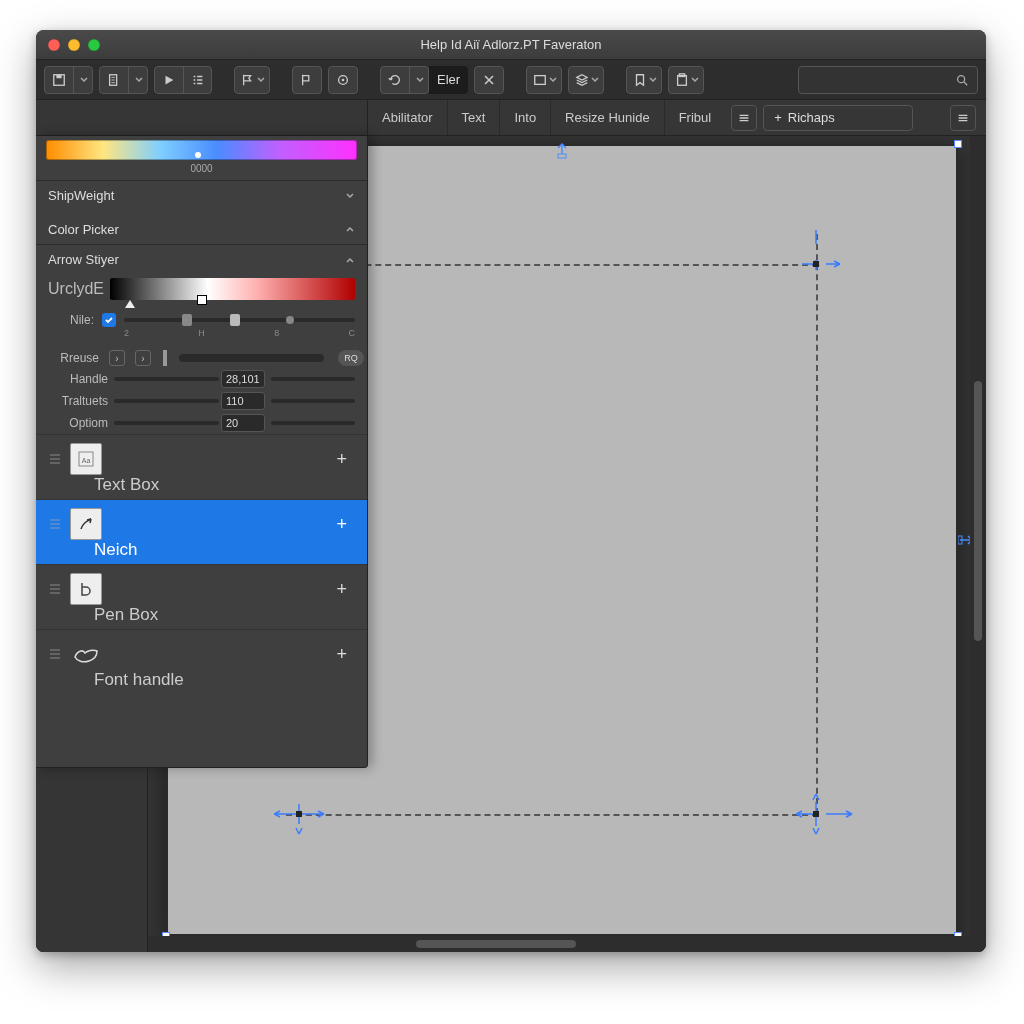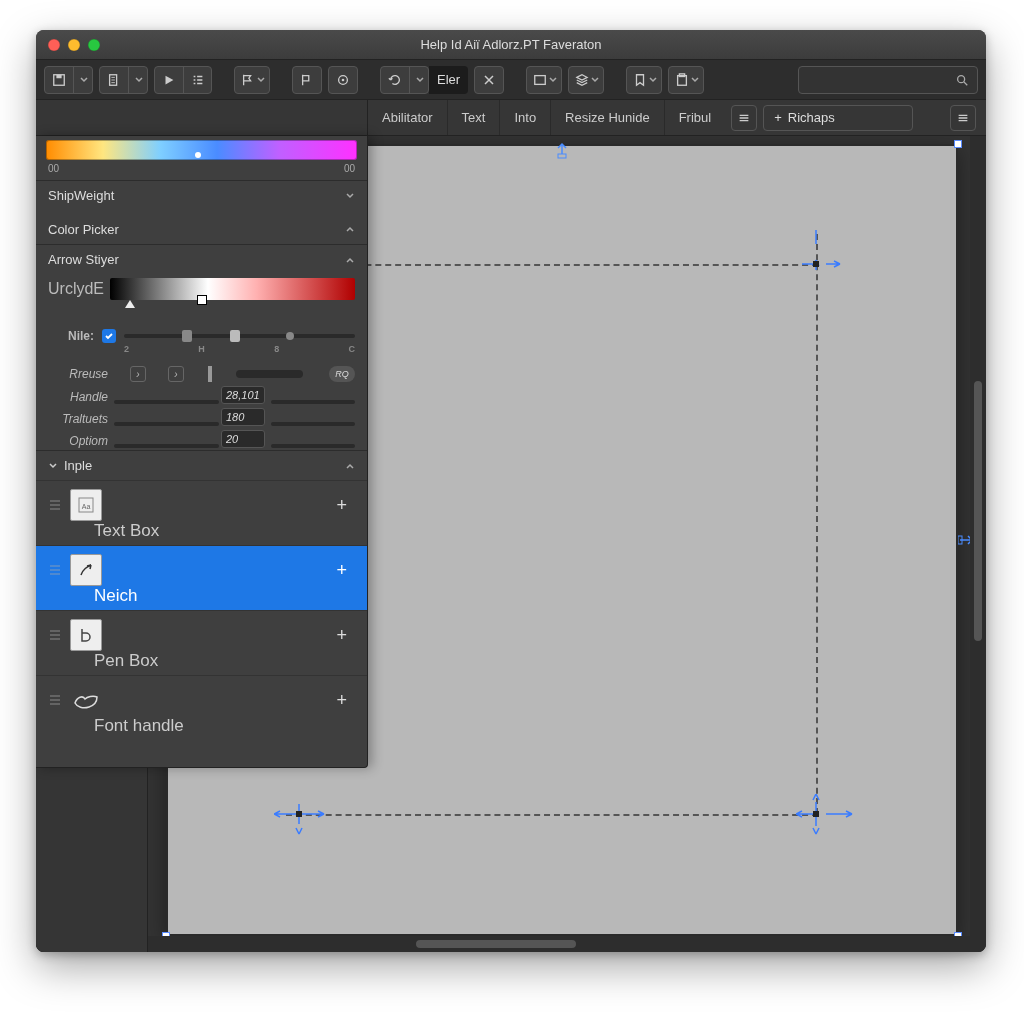--- a/index.html
+++ b/index.html
@@ -49,40 +49,40 @@
   .tabright { margin-left:6px; display:flex; align-items:center; gap:6px; }
   .iconbtn { width:26px; height:26px; border:1px solid #555; border-radius:4px; display:flex; align-items:center; justify-content:center; color:#ccc; cursor:pointer; }
   .richaps { height:26px; border:1px solid #555; border-radius:4px; display:flex; align-items:center; gap:6px; padding:0 10px; color:#ddd; font-size:13px; width:150px; }
   .morebtn { margin-left:auto; margin-right:10px; }
   
   .main { flex:1 1 0; display:flex; position:relative; background:var(--bg-dark); }
   .sidebar { width:332px; background:var(--bg-panel); display:flex; flex-direction:column; position:absolute; left:0; top:0; height:632px; z-index:5; box-shadow:4px 0 12px rgba(0,0,0,.3); border-right:1px solid #222; border-bottom:1px solid #222; border-bottom-right-radius:4px; }
   .spectrum { height:40px; margin:4px 10px 0; position:relative; }
   .spectrum .bar { height:20px; border-radius:3px; background:linear-gradient(90deg,#ff8c00,#ffe680,#7fcfff,#4a8cff 55%,#c060ff 75%,#ff30ff); box-shadow:inset 0 0 0 1px rgba(0,0,0,.3); }
   .spectrum .tick { position:absolute; top:12px; width:6px; height:6px; background:#fff; border-radius:50%; }
-  .spectrum .vals { display:flex; justify-content:space-between; font-size:10px; color:#aaa; margin-top:3px; padding:0 2px; }
+  .spectrum .vals { display:flex; justify-content:center; font-size:10px; color:#aaa; margin-top:3px; padding:0 2px; }
   .sec-head { height:30px; display:flex; align-items:center; justify-content:space-between; padding:0 12px; font-size:13px; color:#ddd; border-top:1px solid #2c2c2c; cursor:pointer; }
   .sec-head.first { border-top:none; margin-top:4px; }
   .gradrow { display:flex; align-items:center; padding:4px 12px 2px; gap:8px; }
   .gradrow .lbl { font-size:16px; color:#bbb; width:54px; text-align:right; }
   .gradbox { flex:1; height:22px; position:relative; background:linear-gradient(90deg,#000,#fff 40%,#ffb0b0 60%,#b00000); border-radius:2px; }
   .gradbox .stop { position:absolute; bottom:-8px; width:0; height:0; border-left:5px solid transparent; border-right:5px solid transparent; border-bottom:8px solid #eee; }
   .gradbox .stop.sq { border:none; width:8px; height:8px; background:#fff; bottom:-4px; box-shadow:0 0 0 1px #000; }
   .sliderrow { display:flex; align-items:center; padding:2px 12px; gap:8px; height:24px; }
   .sliderrow .lbl { font-size:12px; color:#bbb; width:46px; text-align:right; }
   .chk { width:14px; height:14px; background:#1e78e6; border-radius:3px; display:flex; align-items:center; justify-content:center; }
   .track { flex:1; height:4px; background:#2a2a2a; border-radius:2px; position:relative; }
   .thumb { position:absolute; top:-4px; width:10px; height:12px; background:#888; border-radius:2px; }
   .ticks { position:absolute; left:0; right:0; top:10px; display:flex; justify-content:space-between; font-size:9px; color:#888; }
-  .reuseRow { display:flex; align-items:center; padding:4px 12px 2px; gap:22px;font-style:italic; }
+  .reuseRow { display:flex; align-items:center; padding:4px 3px 2px; gap:10px; }
   .reuseRow .lbl { font-size:12px; color:#bbb; width:60px; text-align:right; }
   .miniBtn { width:16px; height:16px; border:1px solid #666; border-radius:3px; display:flex; align-items:center; justify-content:center; color:#bbb; font-size:10px; }
   .reuseTrack { flex:1; height:8px; background:#2a2a2a; border-radius:4px; position:relative; }
   .pill { margin-left:4px; width:26px; height:16px; background:#555; border-radius:8px; font-size:9px; color:#ddd; display:flex; align-items:center; justify-content:center; }
-  .proprow { display:flex; align-items:flex-end; padding:2px 12px; gap:2px; height:22px;font-style:italic; }
+  .proprow { display:flex; align-items:center; padding:2px 12px; gap:2px; height:22px; }
   .proprow .lbl { font-size:12px; color:#bbb; width:60px; text-align:right; }
   .proprow .valbox { width:44px; height:18px; background:#2a2a2a; border:1px solid #555; border-radius:3px; font-size:11px; color:#ddd; display:flex; align-items:center; padding:0 4px; }
   .proprow .ptrack { flex:1; height:4px; background:#2a2a2a; border-radius:2px; margin-left:4px; }
   .proprow:nth-of-type(1) .ptrack::before { content:""; display:block; height:100%; width:30%; background:#5a6cff; border-radius:2px; }
   .inple-head { height:30px; display:flex; align-items:center; gap:6px; padding:0 12px; border-top:1px solid #2c2c2c; color:#ddd; font-size:13px; }
   .layers { flex:1; overflow:hidden; }
   .layer { display:flex; flex-direction:column; border-top:1px solid #333; padding:6px 0 4px; position:relative; }
   .layer .row { display:flex; align-items:center; padding:0 10px; height:36px; }
   .grip { width:18px; display:flex; flex-direction:column; gap:2px; align-items:center; opacity:.35; }
   .grip span { width:10px; height:2px; background:#aaa; }
@@ -344,21 +344,21 @@
       </div>
 
       <div class="gradrow">
         <div class="lbl">UrclydE</div>
         <div class="gradbox">
           <div class="stop" style="left:6%;"></div>
           <div class="stop sq" style="left:36%;"></div>
         </div>
       </div>
 
-      <div class="sliderrow" style="margin-top:22px;font-weight:bold;">
+      <div class="sliderrow" style="margin-top:6px;">
         <div class="lbl">Nile:</div>
         <div class="chk">
             <svg width="10" height="10" viewBox="0 0 10 10">
               <path d="M2 5l2 2 4-4" fill="none" stroke="#fff" stroke-width="1.8"></path>
             </svg>
           </div>
         <div class="track">
           <div class="thumb" style="left:25%;"></div>
           <div class="thumb" style="left:46%;background:#bbb;"></div>
           <div class="thumb" style="left:70%;width:8px;height:8px;border-radius:50%;top:-2px;background:#888;"></div>
@@ -382,39 +382,30 @@
 
       <div class="proprow">
         <div class="lbl">Handle</div>
         <div class="ptrack"></div>
         <div class="valbox">28,101</div>
         <div class="ptrack" style="flex:.8"></div>
       </div>
       <div class="proprow">
         <div class="lbl">Traltuets</div>
         <div class="ptrack"></div>
-        <div class="valbox">180</div>
+        <div class="valbox">110</div>
         <div class="ptrack" style="flex:.8"></div>
       </div>
       <div class="proprow">
         <div class="lbl">Optiom</div>
         <div class="ptrack"></div>
         <div class="valbox">20</div>
         <div class="ptrack" style="flex:.8"></div>
       </div>
 
-      <div class="inple-head">
-        <svg width="10" height="10" viewBox="0 0 10 10">
-            <path d="M2 3l3 3 3-3" fill="none" stroke="#ccc" stroke-width="1.5"></path>
-          </svg>
-        <span>Inple</span>
-        <svg style="margin-left:auto" width="10" height="10" viewBox="0 0 10 10">
-            <path d="M2 7l3-3 3 3" fill="none" stroke="#aaa" stroke-width="1.5"></path>
-          </svg>
-      </div>
 
       <div class="layers">
         <div class="layer">
           <div class="row">
             <div class="grip">
                 <span></span>
                 <span></span>
                 <span></span>
               </div>
             <div class="thumbbox">

